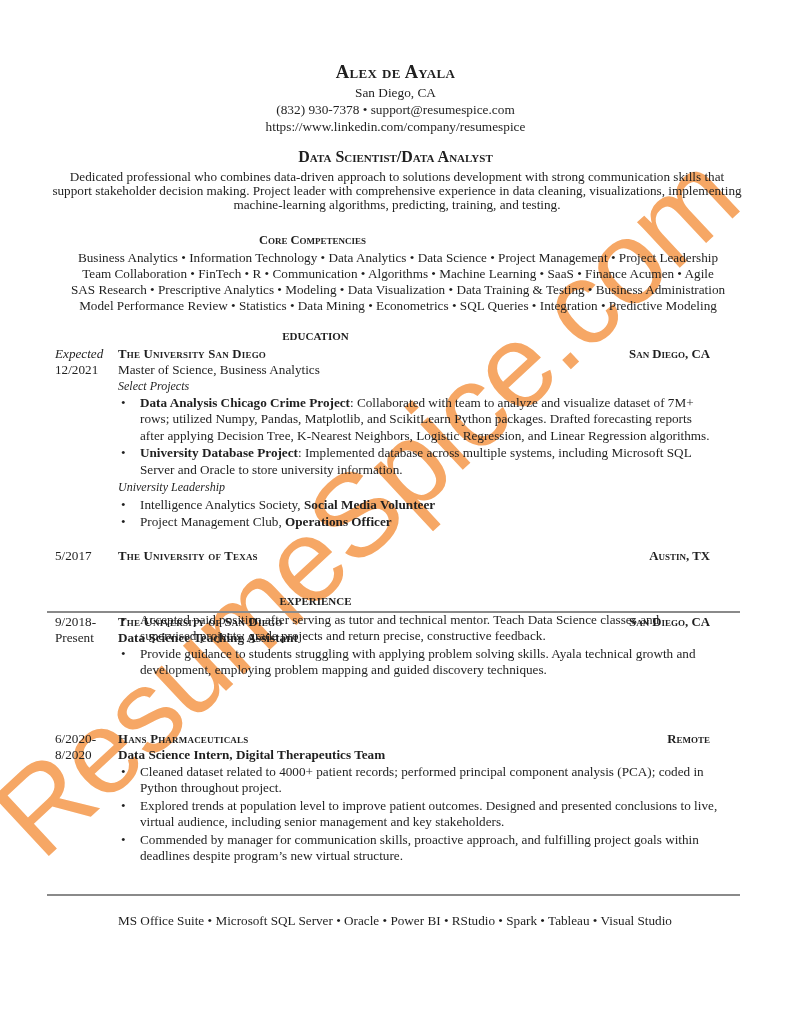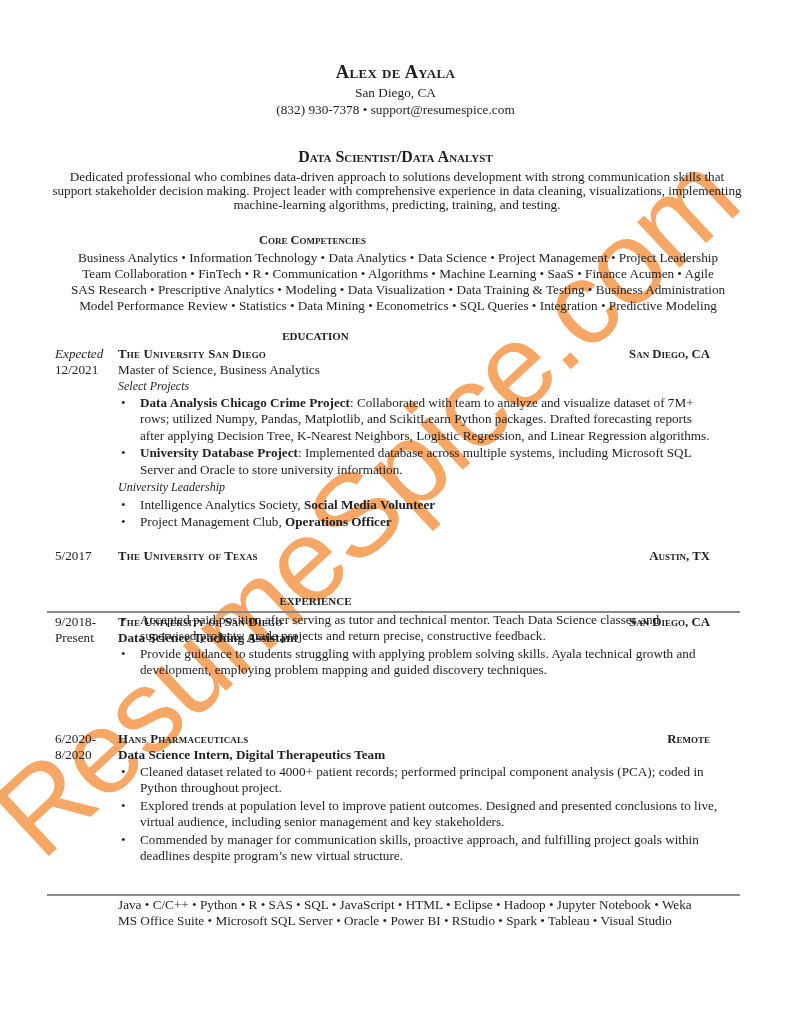--- a/index.html
+++ b/index.html
@@ -53,20 +53,21 @@
 </head>
 <body>
 
 <div class="watermark">ResumeSpice.com</div>
 
 <div class="page">
 
   <div class="name center">Alex de Ayala</div>
   <div class="contact-line center" style="top:85px">San Diego, CA</div>
   <div class="contact-line center" style="top:102px">(832) 930-7378 • support@resumespice.com</div>
+  <div class="contact-line center" style="top:119px">https://www.linkedin.com/company/resumespice</div>
 
   <div class="title center">Data Scientist/Data Analyst</div>
   <div class="summary">Dedicated professional who combines data-driven approach to solutions development with strong communication skills that support stakeholder decision making. Project leader with comprehensive experience in data cleaning, visualizations, implementing machine-learning algorithms, predicting, training, and testing.</div>
 
   <div class="comp-title center">Core Competencies</div>
   <div class="comp-line" style="top:250px">Business Analytics • Information Technology • Data Analytics • Data Science • Project Management • Project Leadership</div>
   <div class="comp-line" style="top:266px">Team Collaboration • FinTech • R • Communication • Algorithms • Machine Learning • SaaS • Finance Acumen • Agile</div>
   <div class="comp-line" style="top:282px">SAS Research • Prescriptive Analytics • Modeling • Data Visualization • Data Training &amp; Testing • Business Administration</div>
   <div class="comp-line" style="top:298px">Model Performance Review • Statistics • Data Mining • Econometrics • SQL Queries • Integration • Predictive Modeling</div>
 
@@ -118,16 +119,15 @@
   <div class="org" style="top:732px">Hans Pharmaceuticals</div>
   <div class="loc" style="top:732px">Remote</div>
   <div class="line role" style="top:747px">Data Science Intern, Digital Therapeutics Team</div>
   <ul class="bullets" style="top:764px">
     <li>Cleaned dataset related to 4000+ patient records; performed principal component analysis (PCA); coded in Python throughout project.</li>
     <li>Explored trends at population level to improve patient outcomes. Designed and presented conclusions to live, virtual audience, including senior management and key stakeholders.</li>
     <li>Commended by manager for communication skills, proactive approach, and fulfilling project goals within deadlines despite program’s new virtual structure.</li>
   </ul>
 
   <div class="rule" style="top:894px"></div>
-  <div class="tech-line" style="top:897px">Java • C/C++ • Python • R • SAS • SQL • JavaScript • HTML • Eclipse • Hadoop • Jupyter Notebook • Weka</div>
   <div class="tech-line" style="top:913px">MS Office Suite • Microsoft SQL Server • Oracle • Power BI • RStudio • Spark • Tableau • Visual Studio</div>
 
 </div>
 
 </body></html>

